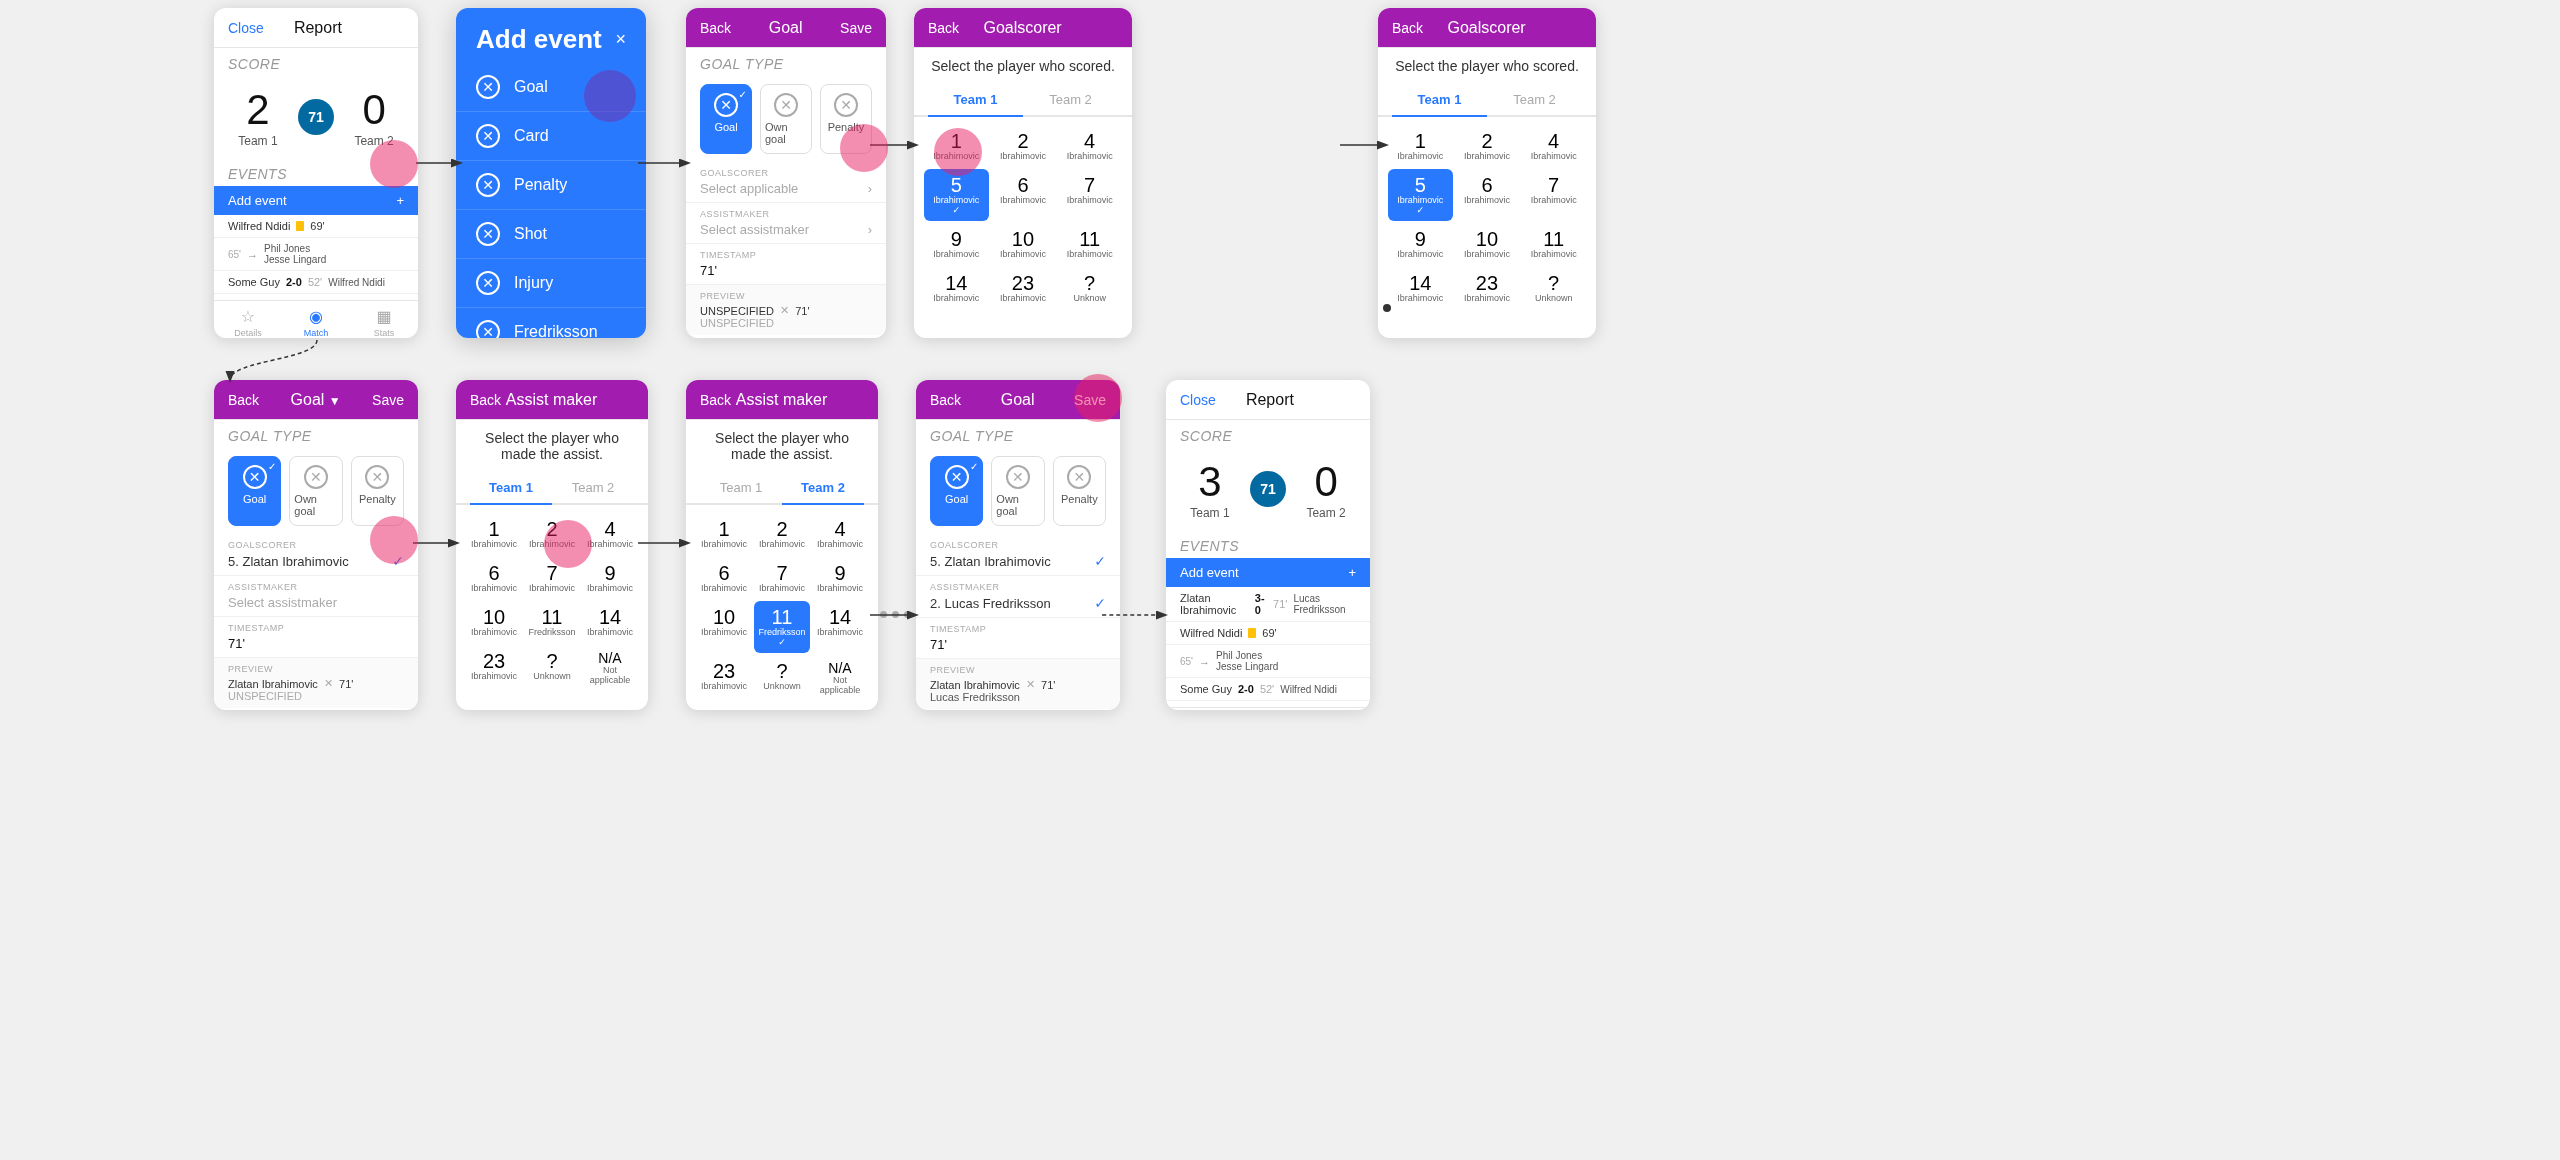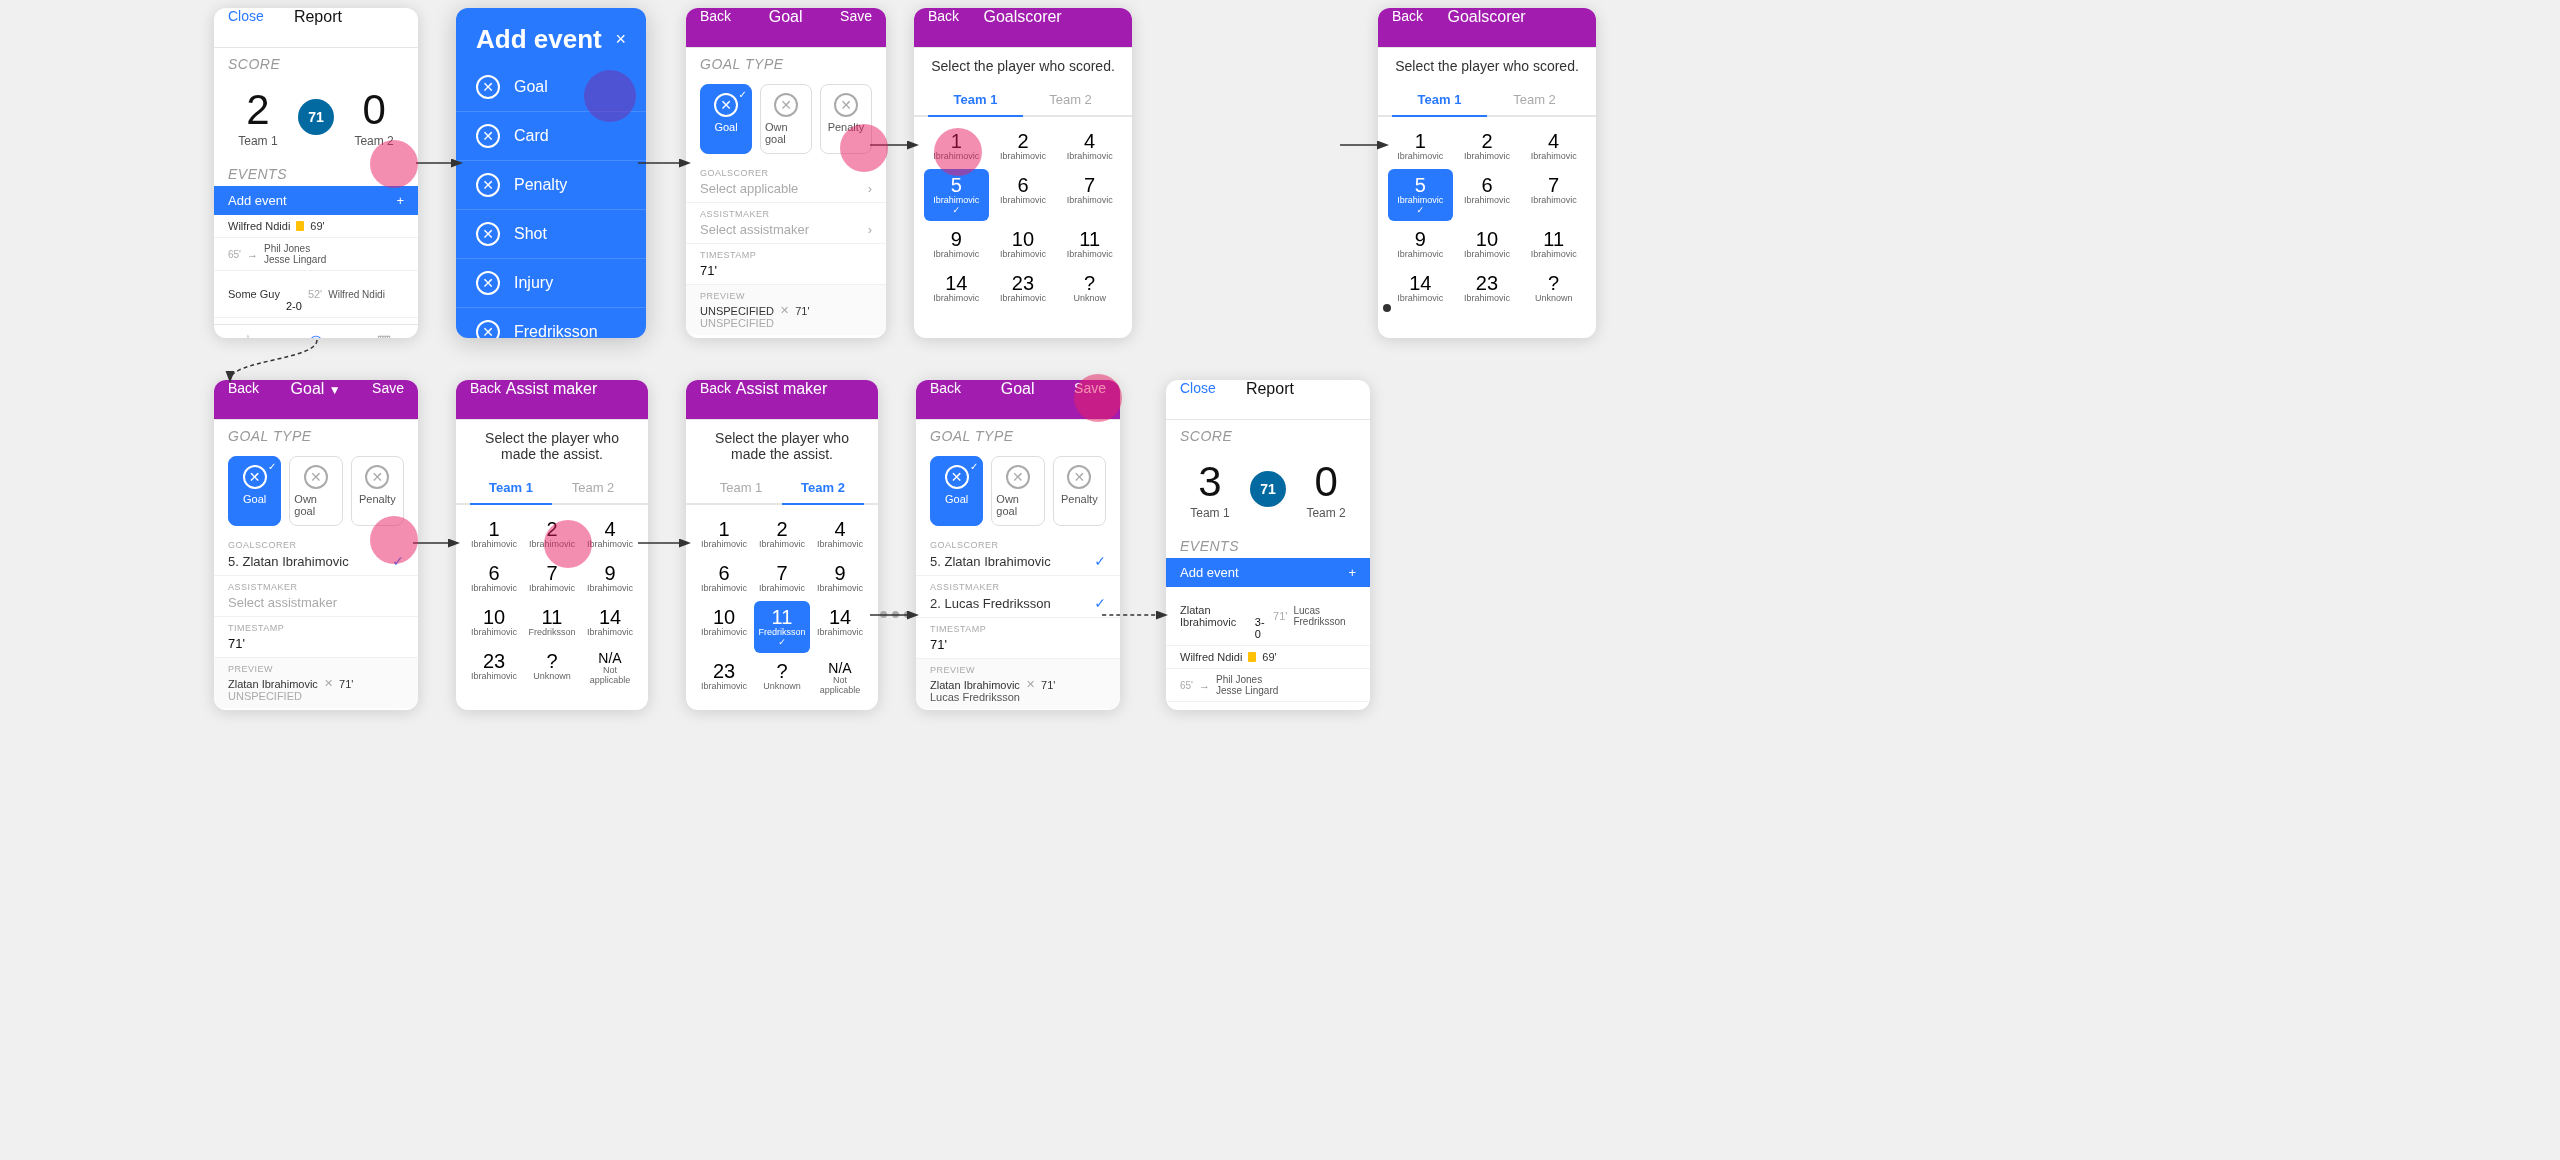--- a/index.html
+++ b/index.html
@@ -24,21 +24,21 @@
       position: absolute;
       background: #fff;
       border-radius: 12px;
       box-shadow: 0 2px 16px rgba(0,0,0,0.15);
       overflow: hidden;
     }
 
     
     .phone-header {
       display: flex;
-      align-items: flex-start;
+      align-items: center;
       justify-content: space-between;
       padding: 0 14px;
       height: 40px;
       border-bottom: 1px solid #e5e5e5;
     }
     .phone-header.blue-bg {
       background: #a21caf;
     }
     .phone-header .header-title {
       font-size: 16px;
@@ -117,23 +117,22 @@
     .event-item {
       padding: 5px 14px;
       font-size: 11px;
       color: #333;
       border-bottom: 1px solid #f0f0f0;
       display: flex;
       align-items: center;
       gap: 6px;
     }
     .event-item .ev-score {
-      font-weight: 400;
+      font-weight: 700;
       color: #111;
-      margin-top: 24px;
     }
     .ev-yellow {
       width: 8px; height: 10px;
       background: #FFC107;
       display: inline-block;
       border-radius: 1px;
     }
     .ev-names { display: flex; flex-direction: column; font-size: 10px; color: #555; }
 
     

